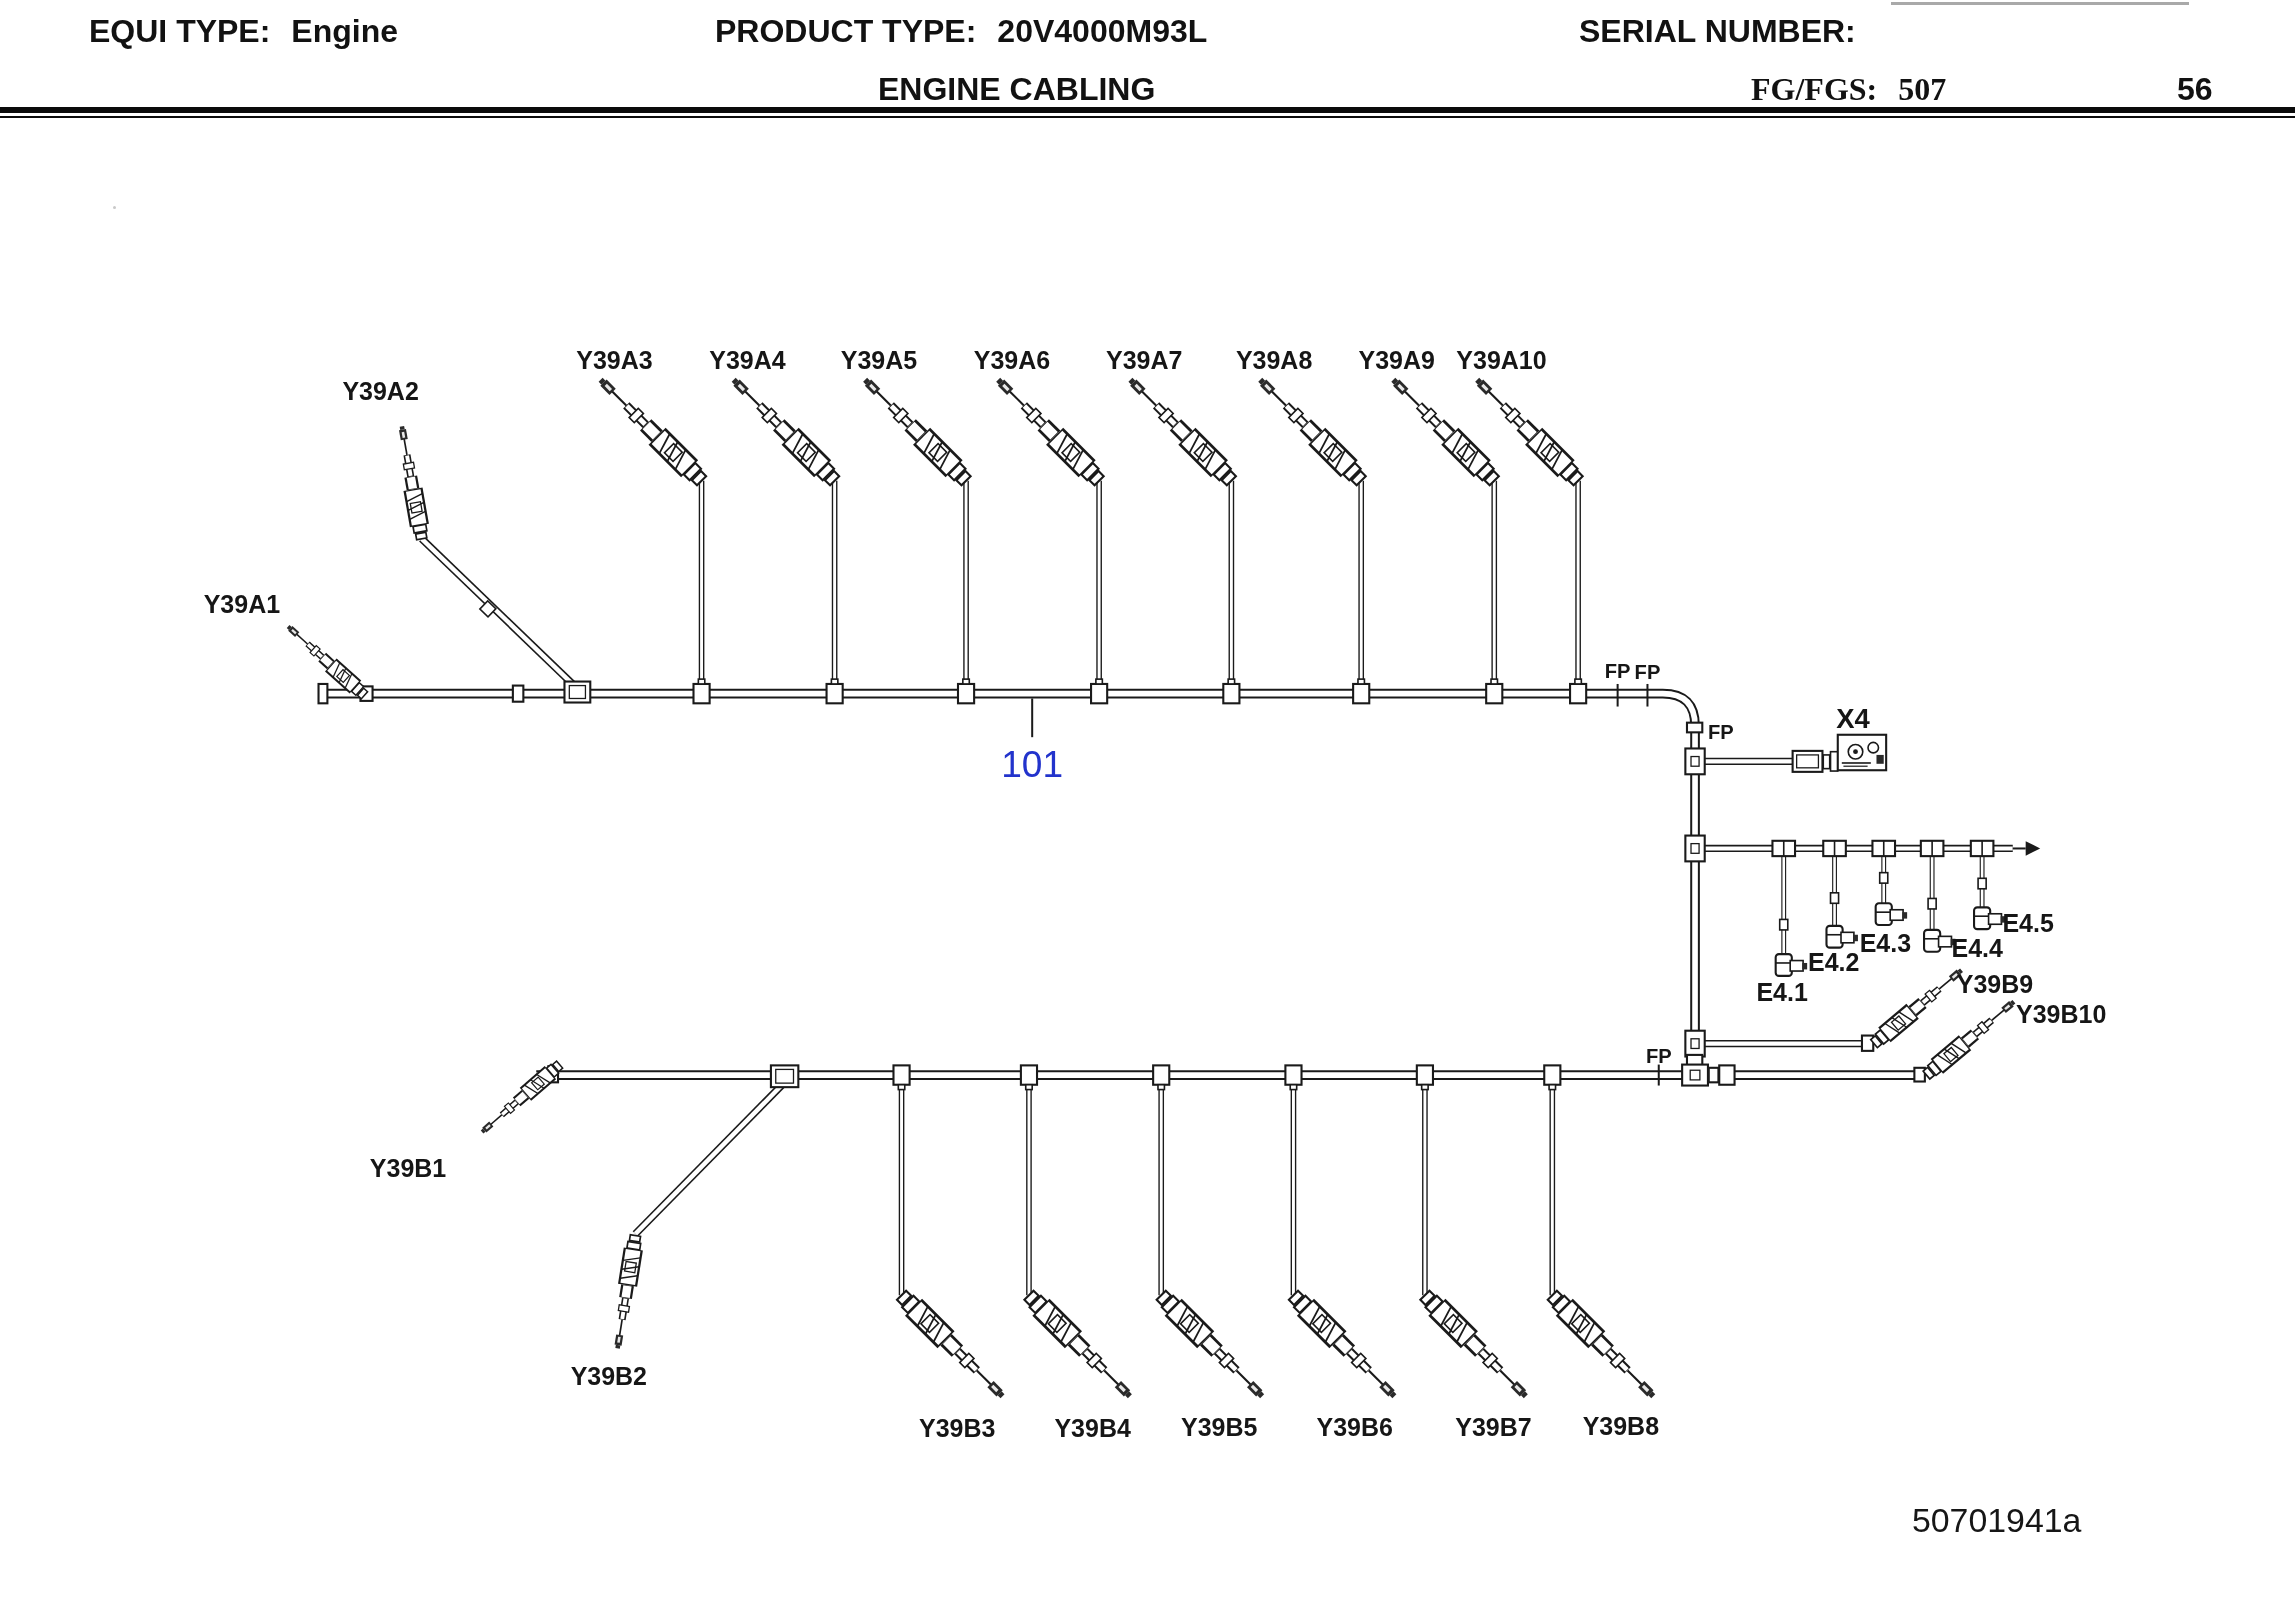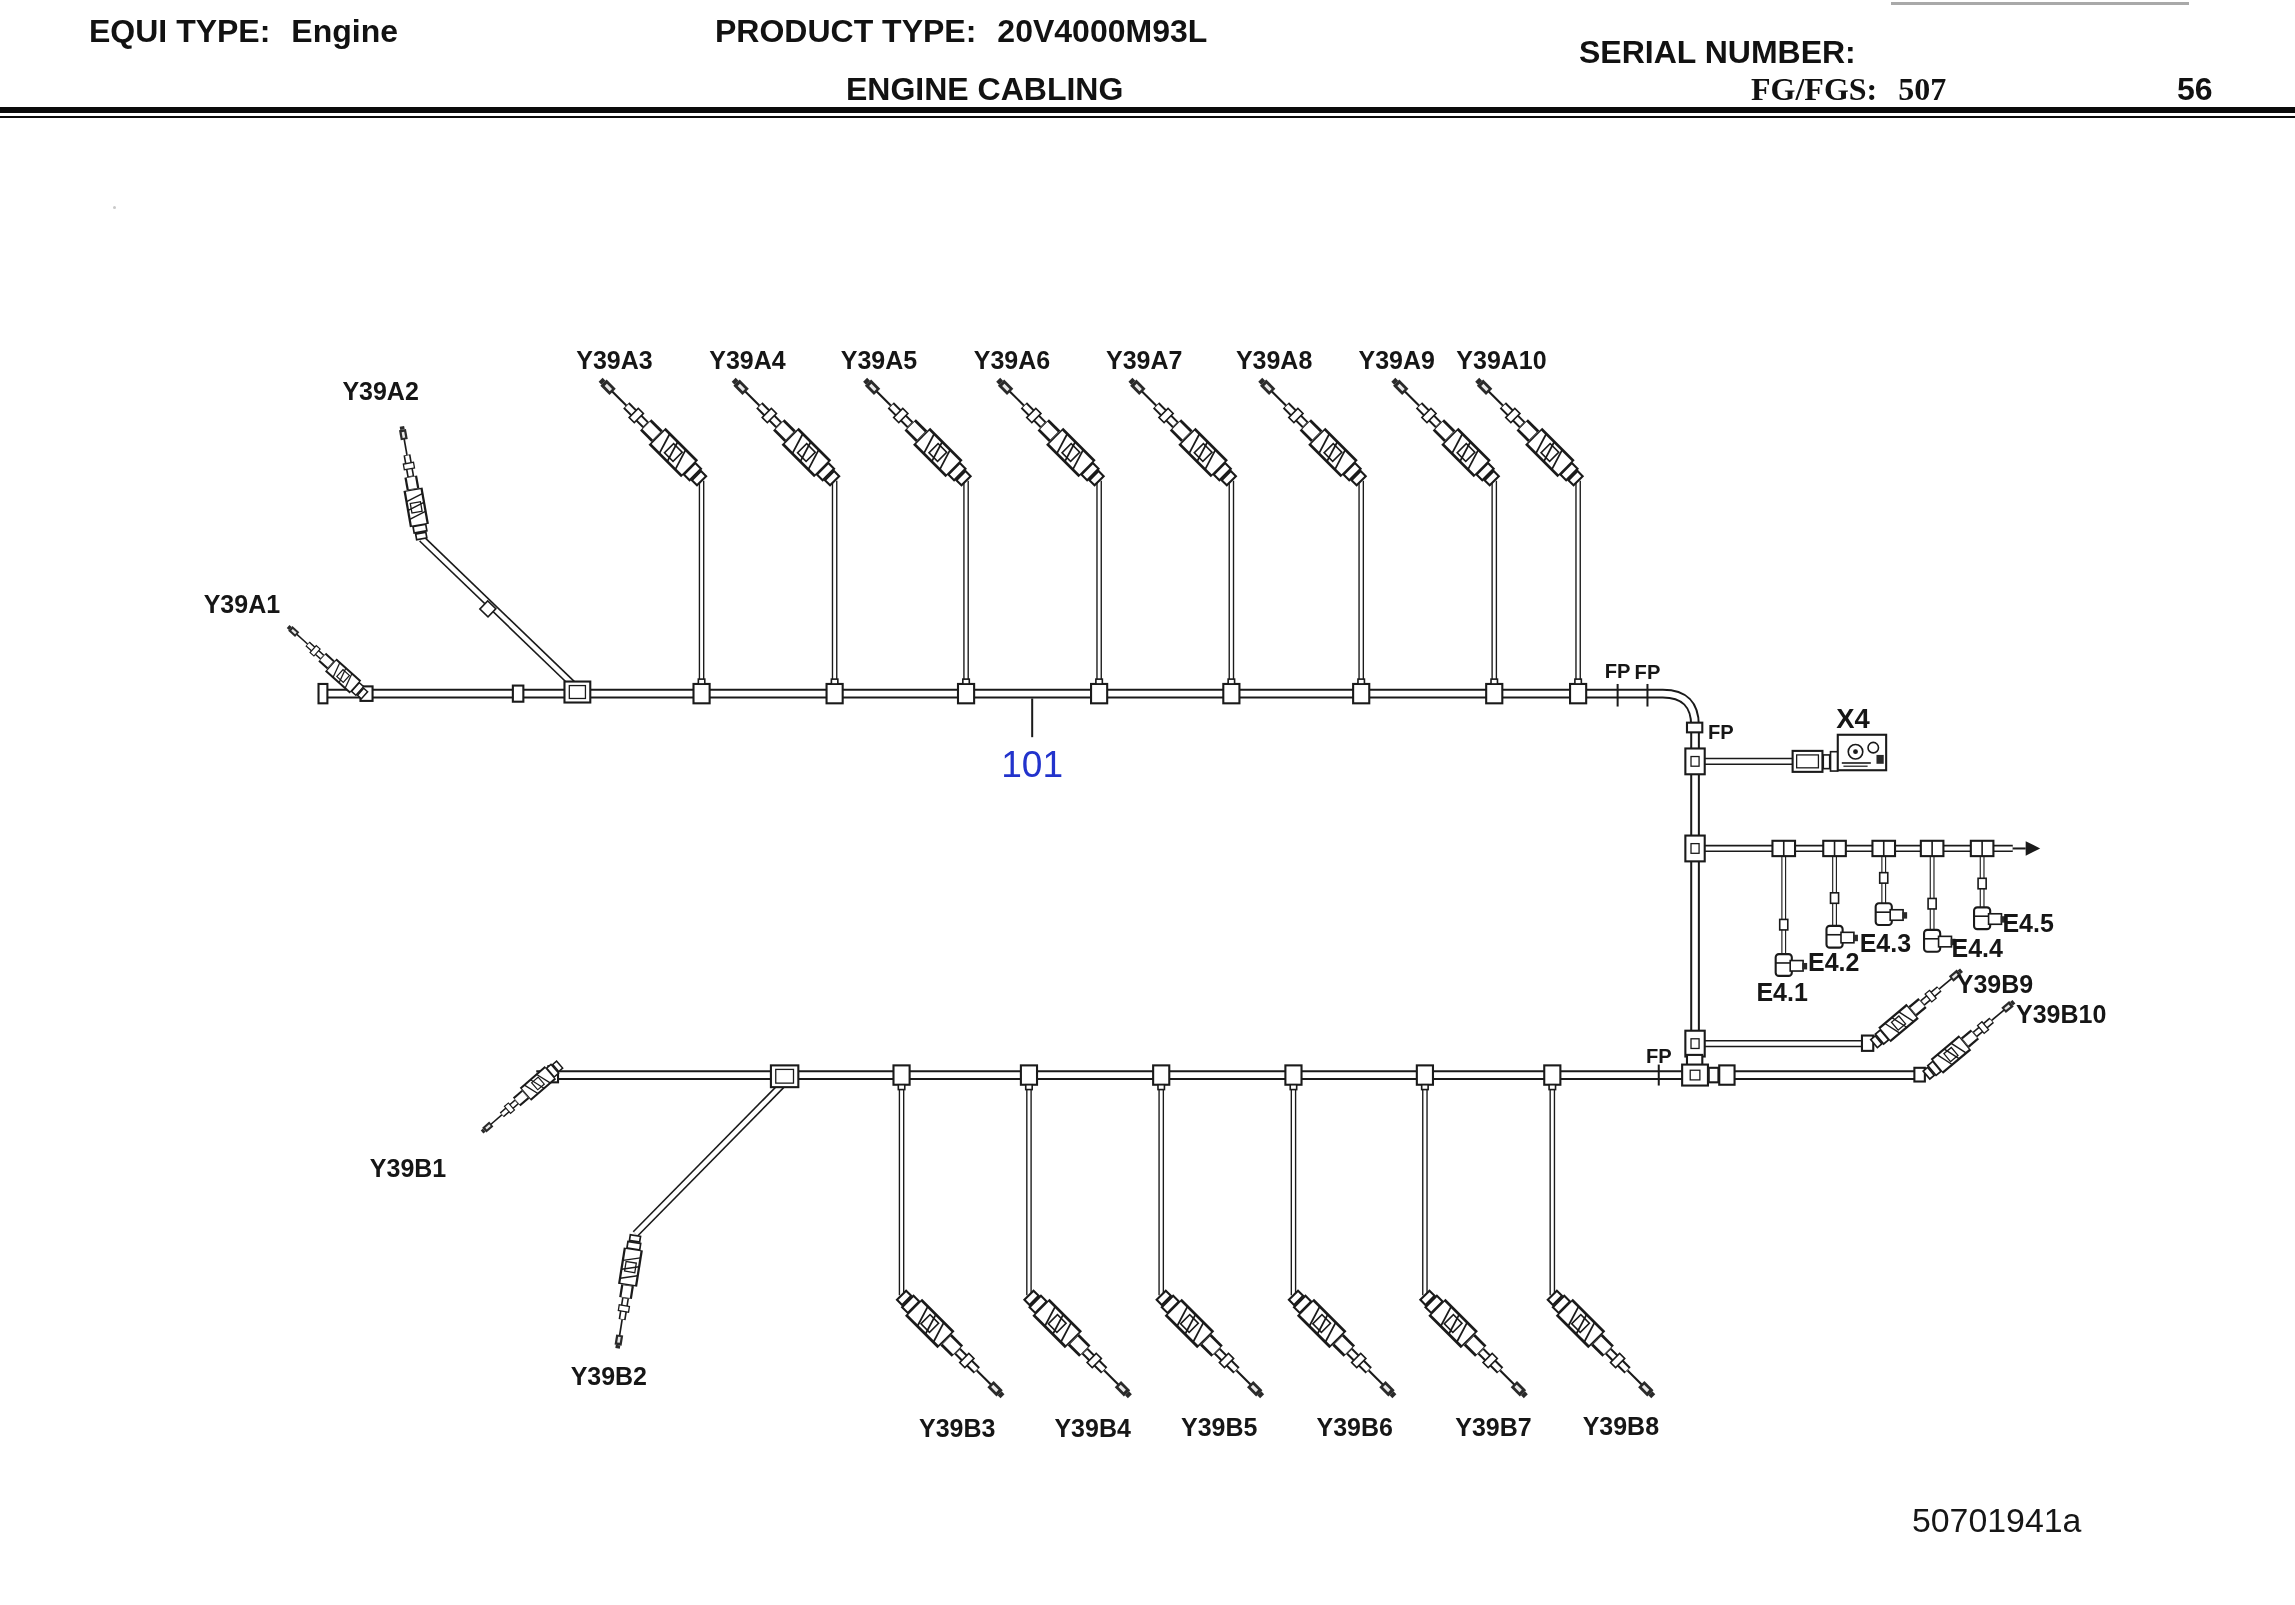--- a/index.html
+++ b/index.html
@@ -28,24 +28,24 @@
 <body>
 
 <div id="page">
 
   <div class="hcell" style="left:89px;top:13px;">
     <span>EQUI TYPE:</span><span class="val">Engine</span>
   </div>
   <div class="hcell" style="left:715px;top:13px;text-align:center;">
     <span>PRODUCT TYPE:</span><span class="val">20V4000M93L</span>
   </div>
-  <div class="hcell" style="left:1579px;top:13px;margin-top:21px;">
+  <div class="hcell" style="left:1579px;top:13px;">
     <span>SERIAL NUMBER:</span>
   </div>
-  <div class="hcell" style="left:846px;top:71px;">
+  <div class="hcell" style="left:878px;top:71px;">
     <span>ENGINE CABLING</span>
   </div>
   <div class="hcell" style="left:1751px;top:71px;font-family:Liberation Serif, serif;">
     <span>FG/FGS:</span><span class="val">507</span>
   </div>
   <div class="hcell" style="left:2177px;top:71px;">
     <span>56</span>
   </div>
   <div id="rule-thick"></div>
   <div id="rule-thin"></div>

